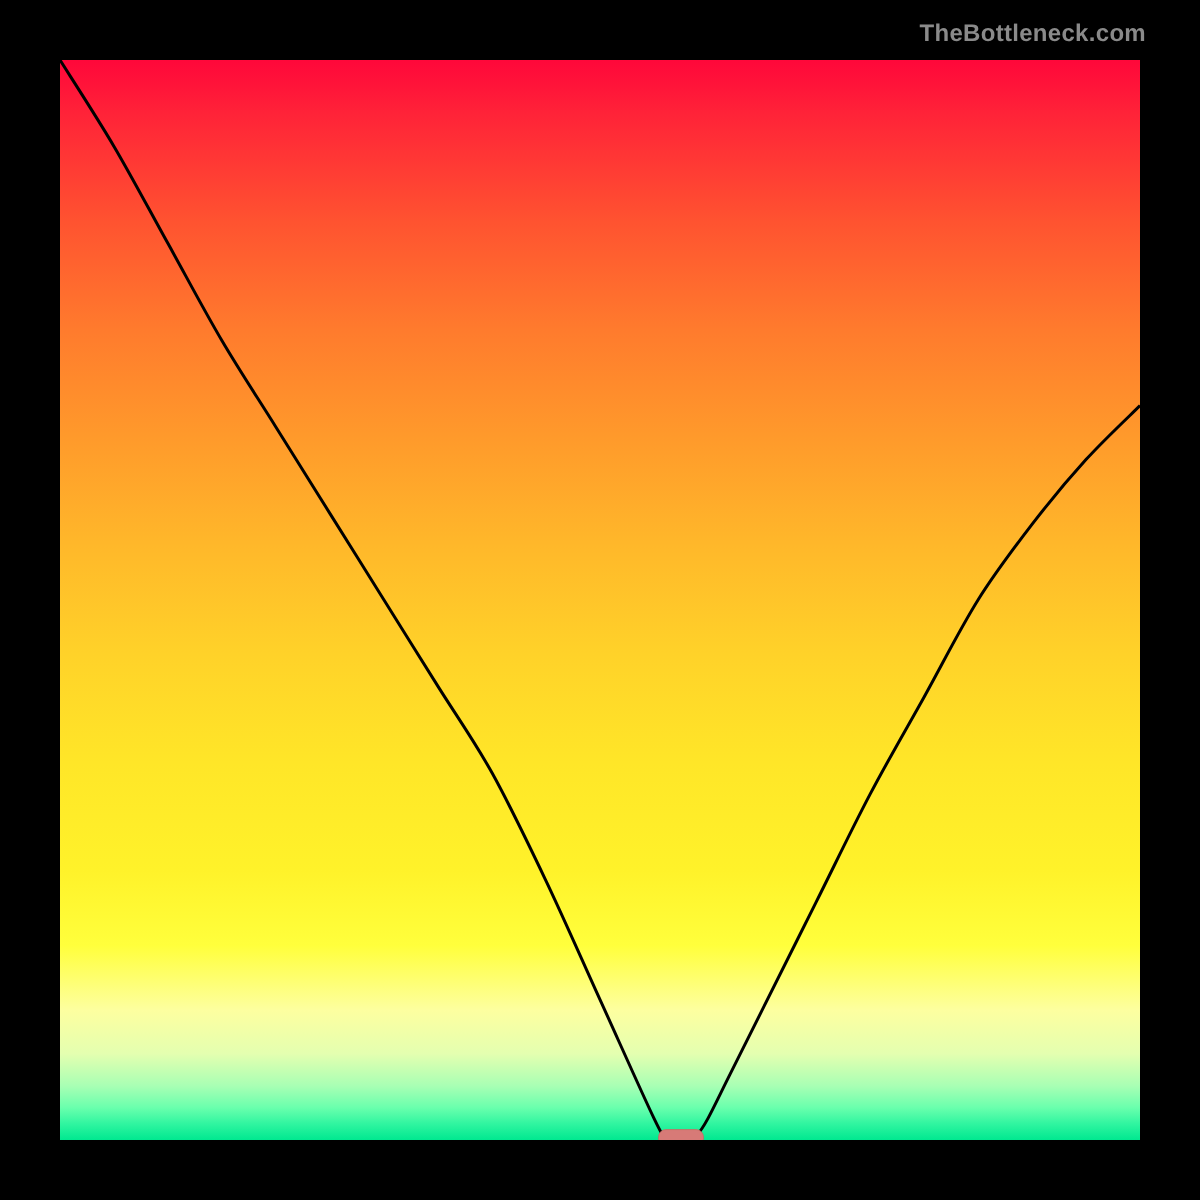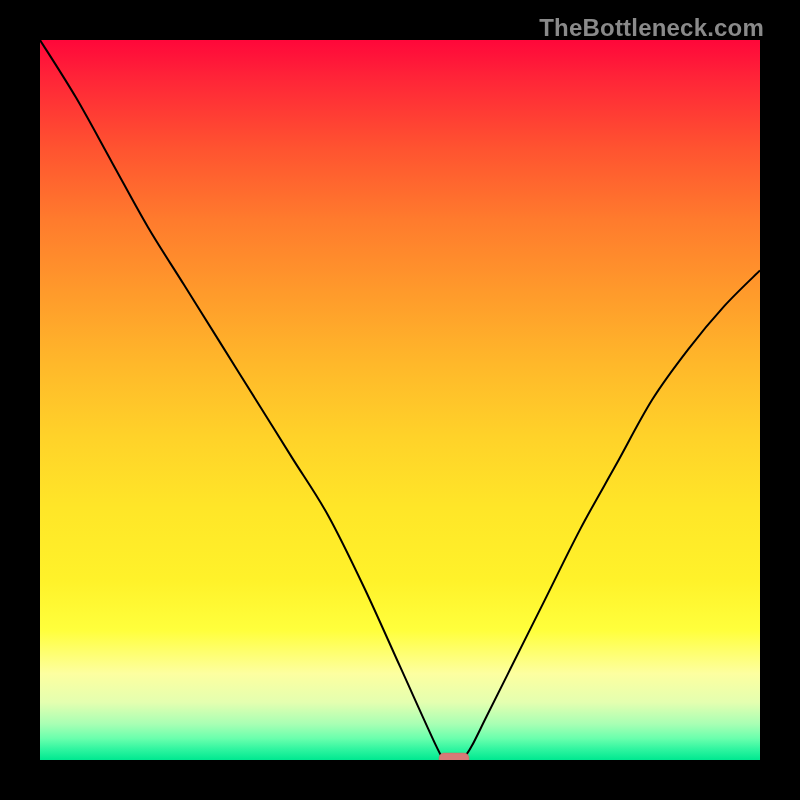--- a/index.html
+++ b/index.html
@@ -60,21 +60,21 @@
   .marker {
     fill: #d77a77;
     stroke: #c86860;
     stroke-width: 0.5;
   }
   .watermark {
     position: absolute;
     top: 14px;
     right: 36px;
     font-family: Arial, Helvetica, sans-serif;
-    font-size: 24px;
+    font-size: 16px;
     font-weight: bold;
     color: #8a8a8a;
     letter-spacing: 0.2px;
   }
 </style>
 </head>
 <body>
 
 <div class="frame">
 

